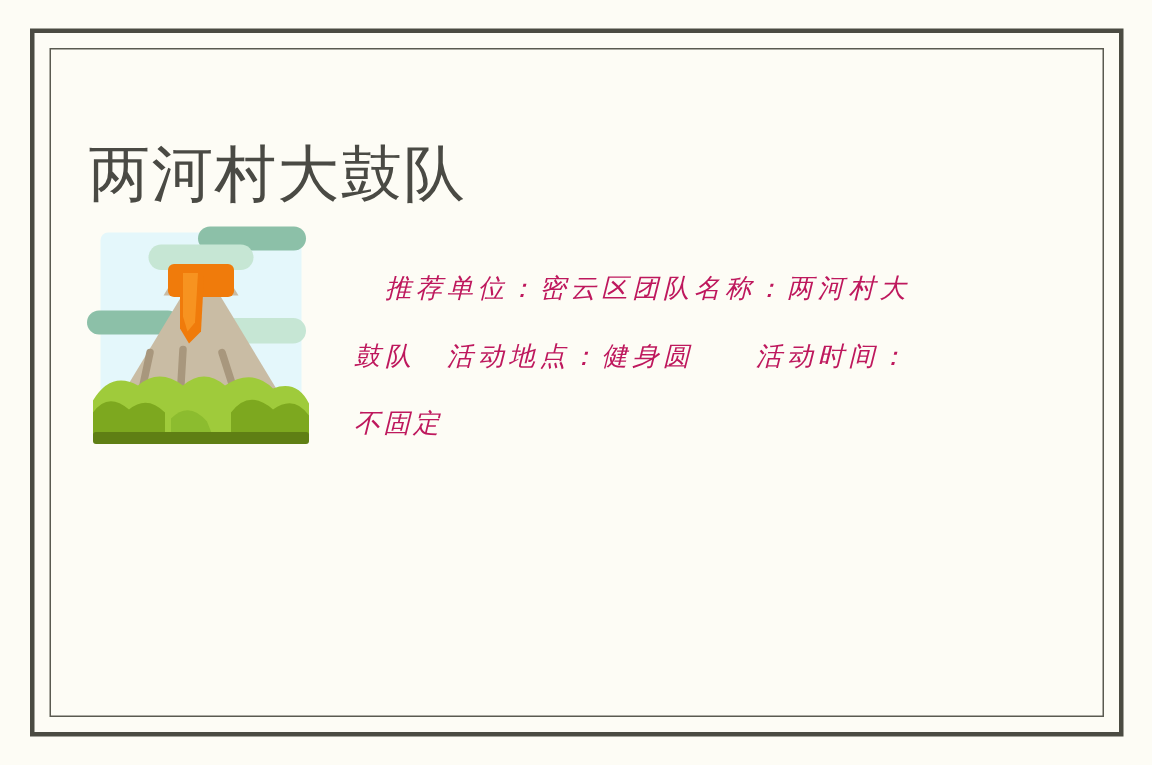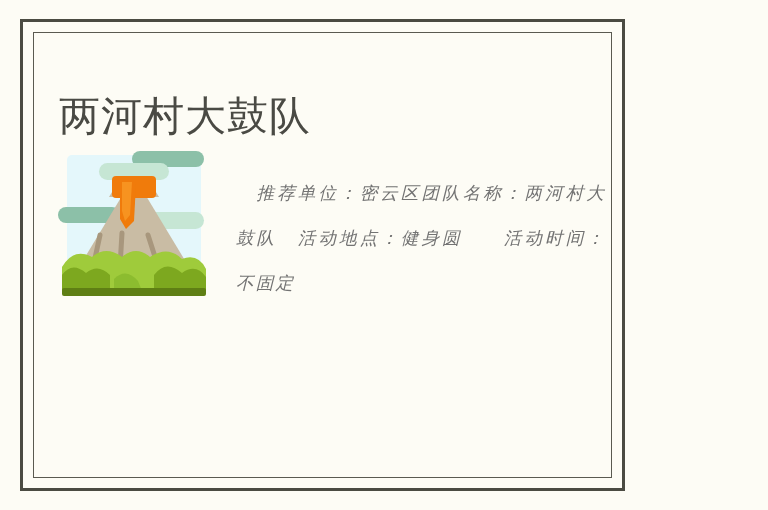--- a/index.html
+++ b/index.html
@@ -20,21 +20,21 @@
     width: 768px;
     height: 510px;
     background: #FDFCF5;
     box-sizing: border-box;
   }
 
   #frame-outer {
     position: absolute;
     left: 20px;
     top: 19px;
-    width: 605px;
+    width: 729px;
     height: 472px;
     border: 3px solid #4B4B42;
     box-sizing: border-box;
   }
 
   #frame-inner {
     position: absolute;
     left: 10px;
     top: 10px;
     right: 10px;
@@ -83,21 +83,21 @@
 
   
   #description {
     position: absolute;
     left: 178px;
     top: 22px;
     width: 370px;
     font-family: "DejaVu Serif", "Liberation Serif", serif;
     font-size: 17.5px;
     line-height: 45px;
-    color: #737373;
+    color: #be185d;
     letter-spacing: 2.2px;
     text-align: justify;
     text-justify: inter-character;
     font-style: italic;
     word-break: break-all;
   }
 </style>
 </head>
 <body>
 

